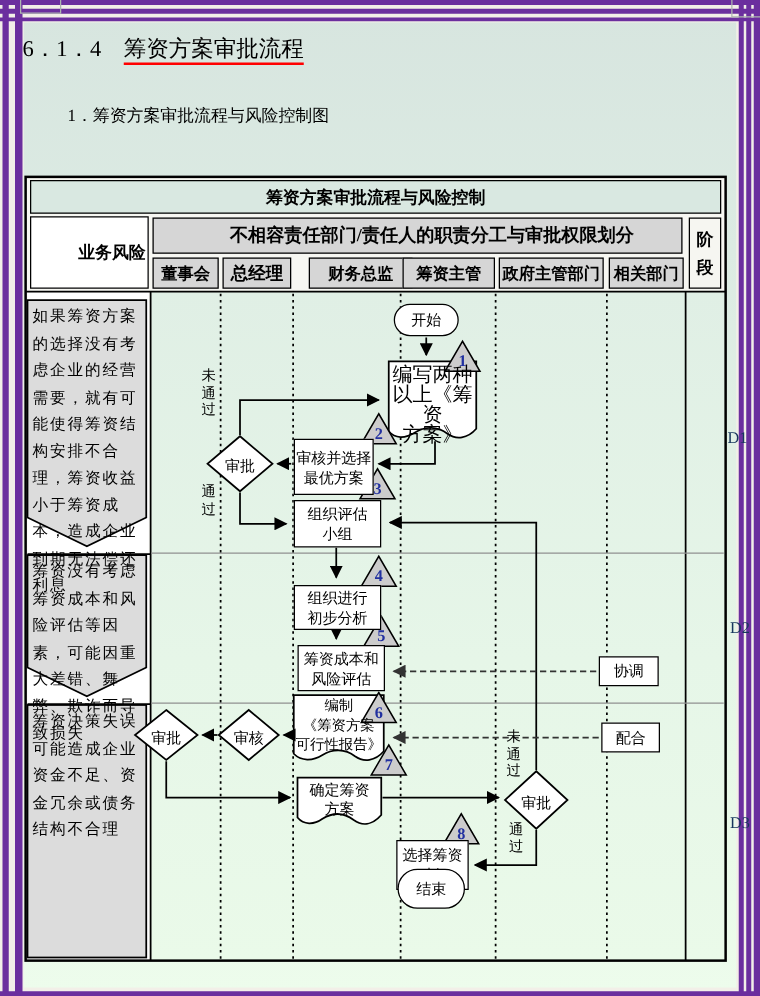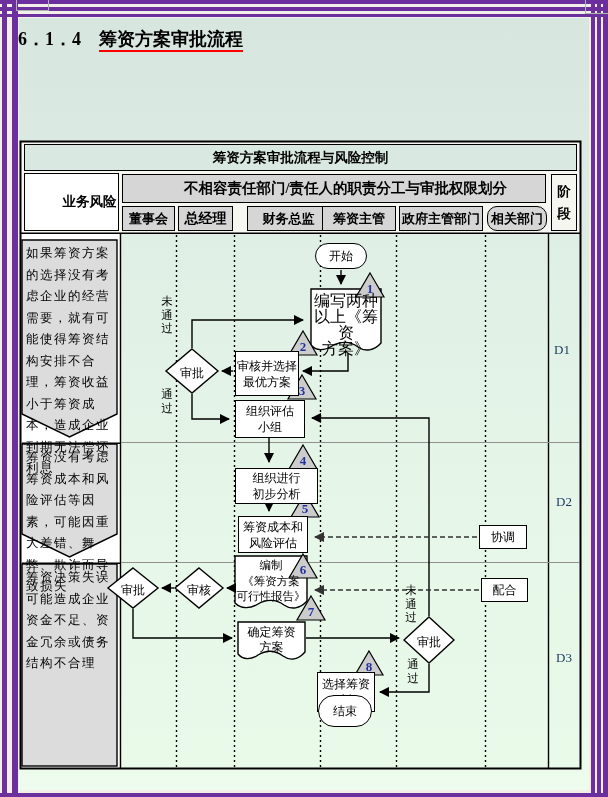--- a/index.html
+++ b/index.html
@@ -24,21 +24,21 @@
         display:flex;align-items:center;justify-content:center;text-align:center;
         font-size:12px;line-height:16px;z-index:4;}
   .oval{border-radius:16px;}
   .txt{position:absolute;z-index:5;text-align:center;}
   .prewrap{white-space:pre-line;}
   .risktxt{position:absolute;z-index:5;font-size:12.5px;line-height:21.5px;letter-spacing:1.5px;text-align:left;}
   .vlabel{position:absolute;z-index:5;width:14px;word-break:break-all;line-height:13.5px;
           font-size:11.5px;text-align:center;}
   .tnum{position:absolute;z-index:5;width:26px;text-align:center;
         font-weight:bold;font-size:13px;color:#2230a0;}
-  .stage{position:absolute;z-index:5;width:24px;text-align:center;font-size:13px;color:#17365d;}
+  .stage{position:absolute;z-index:5;width:24px;text-align:center;font-size:13px;color:#17365d;padding-left:28px;}
   .dtxt{position:absolute;z-index:5;width:50px;text-align:center;font-size:12px;}
 </style>
 </head>
 <body>
 
 <div class="page">
 
   <div class="frame-back" style="left:0;top:0;width:608px;height:18px;"></div>
   <div class="frame-back" style="left:0;top:0;width:19px;height:797px;"></div>
   <div class="frame-back" style="left:589px;top:0;width:19px;height:797px;"></div>
@@ -46,40 +46,41 @@
   <div class="stripe" style="left:0;top:0;width:608px;height:4px;"></div>
   <div class="stripe" style="left:0;top:7px;width:608px;height:4px;"></div>
   <div class="stripe" style="left:0;top:14px;width:608px;height:3px;"></div>
   <div class="stripe" style="left:2px;top:0;width:5px;height:797px;"></div>
   <div class="stripe" style="left:12px;top:0;width:6px;height:797px;"></div>
   <div class="stripe" style="left:591px;top:0;width:4px;height:797px;"></div>
   <div class="stripe" style="left:597px;top:0;width:4px;height:797px;"></div>
   <div class="stripe" style="left:603px;top:0;width:5px;height:797px;"></div>
   <div class="stripe" style="left:0;top:793px;width:608px;height:4px;"></div>
 
-  <div class="abs" style="left:18px;top:27px;z-index:5;font-size:18px;font-weight:bold;">
+  <div class="abs" style="left:18px;top:27px;z-index:5;font-size:18px;font-weight:normal;">
     <span>6．1．4</span><span>　</span><span style="border-bottom:2.5px solid #ff0000;padding-bottom:1px;">筹资方案审批流程</span>
   </div>
+  <div class="abs" style="left:54px;top:84px;z-index:5;font-size:13.5px;">1．筹资方案审批流程与风险控制图</div>
 
   <div class="backdrop" style="left:20px;top:141px;width:561px;height:628px;"></div>
   <div class="flowbg" style="left:121px;top:233px;width:427px;height:535px;"></div>
   <div class="flowbg" style="left:549px;top:233px;width:31px;height:535px;"></div>
   <div class="whitecell" style="left:22px;top:234px;width:97px;height:208px;"></div>
   <div class="whitecell" style="left:22px;top:444px;width:97px;height:118px;"></div>
   <div class="whitecell" style="left:22px;top:564px;width:97px;height:204px;"></div>
 
   <div class="cell" style="left:24px;top:144px;width:553px;height:27px;background:#d9e8e1;font-size:13.5px;">筹资方案审批流程与风险控制</div>
   <div class="cell" style="left:24px;top:173px;width:95px;height:58px;background:#fff;font-size:13.5px;padding-left:36px;">业务风险</div>
   <div class="cell gray" style="left:122px;top:174px;width:424px;height:29px;font-size:14.5px;padding-left:23px;">不相容责任部门/责任人的职责分工与审批权限划分</div>
   <div class="cell gray" style="left:122px;top:206px;width:53px;height:25px;font-size:13px;">董事会</div>
   <div class="cell gray" style="left:178px;top:206px;width:55px;height:25px;font-size:14px;">总经理</div>
   <div class="cell gray" style="left:247px;top:206px;width:83px;height:25px;font-size:13px;">财务总监</div>
   <div class="cell gray" style="left:322px;top:206px;width:74px;height:25px;font-size:13px;">筹资主管</div>
   <div class="cell gray" style="left:399px;top:206px;width:84px;height:25px;font-size:13px;">政府主管部门</div>
-  <div class="cell gray" style="left:487px;top:206px;width:60px;height:25px;font-size:13px;border-radius:10px;">相关部门</div>
+  <div class="cell gray" style="left:487px;top:206px;width:60px;height:25px;font-size:13px;">相关部门</div>
   <div class="cell" style="left:551px;top:174px;width:26px;height:57px;background:#f6f6f1;font-size:13.5px;">
     <div style="width:15px;word-break:break-all;line-height:22px;">阶段</div>
   </div>
 
   <svg class="layer" width="608" height="797" viewBox="0 0 608 797">
     <defs>
       <marker id="ah" viewBox="0 0 10 10" refX="9" refY="5" markerWidth="7.5" markerHeight="7.5" orient="auto-start-reverse">
         <path d="M0,0 L10,5 L0,10 z" fill="#000"></path>
       </marker>
       <marker id="ahg" viewBox="0 0 10 10" refX="9" refY="5" markerWidth="7.5" markerHeight="7.5" orient="auto-start-reverse">
@@ -156,21 +157,21 @@
       <path d="M477,537 H315"></path>
       <path d="M479,590 H315"></path>
     </g>
   </svg>
 
   <div class="node oval" style="left:315px;top:243px;width:52px;height:26px;border-radius:14px;">开始</div>
   <div class="node prewrap" style="left:235px;top:351px;width:64px;height:45px;">审核并选择
 最优方案</div>
   <div class="node prewrap" style="left:235px;top:400px;width:70px;height:38px;">组织评估
 小组</div>
-  <div class="node prewrap" style="left:235px;top:468px;width:83px;height:36px;">组织进行
+  <div class="node prewrap" style="left:235px;top:468px;width:70px;height:36px;">组织进行
 初步分析</div>
   <div class="node prewrap" style="left:317px;top:672px;width:58px;height:40px;">选择筹资
 对象</div>
   <div class="node prewrap" style="left:238px;top:516px;width:70px;height:37px;">筹资成本和
 风险评估</div>
   <div class="node" style="left:479px;top:525px;width:48px;height:24px;">协调</div>
   <div class="node" style="left:481px;top:578px;width:47px;height:24px;">配合</div>
   <div class="node oval" style="left:318px;top:695px;width:54px;height:32px;border-radius:16px;">结束</div>
 
   <div class="txt prewrap" style="left:311px;top:293px;width:70px;font-size:16px;line-height:16px;">编写两种

